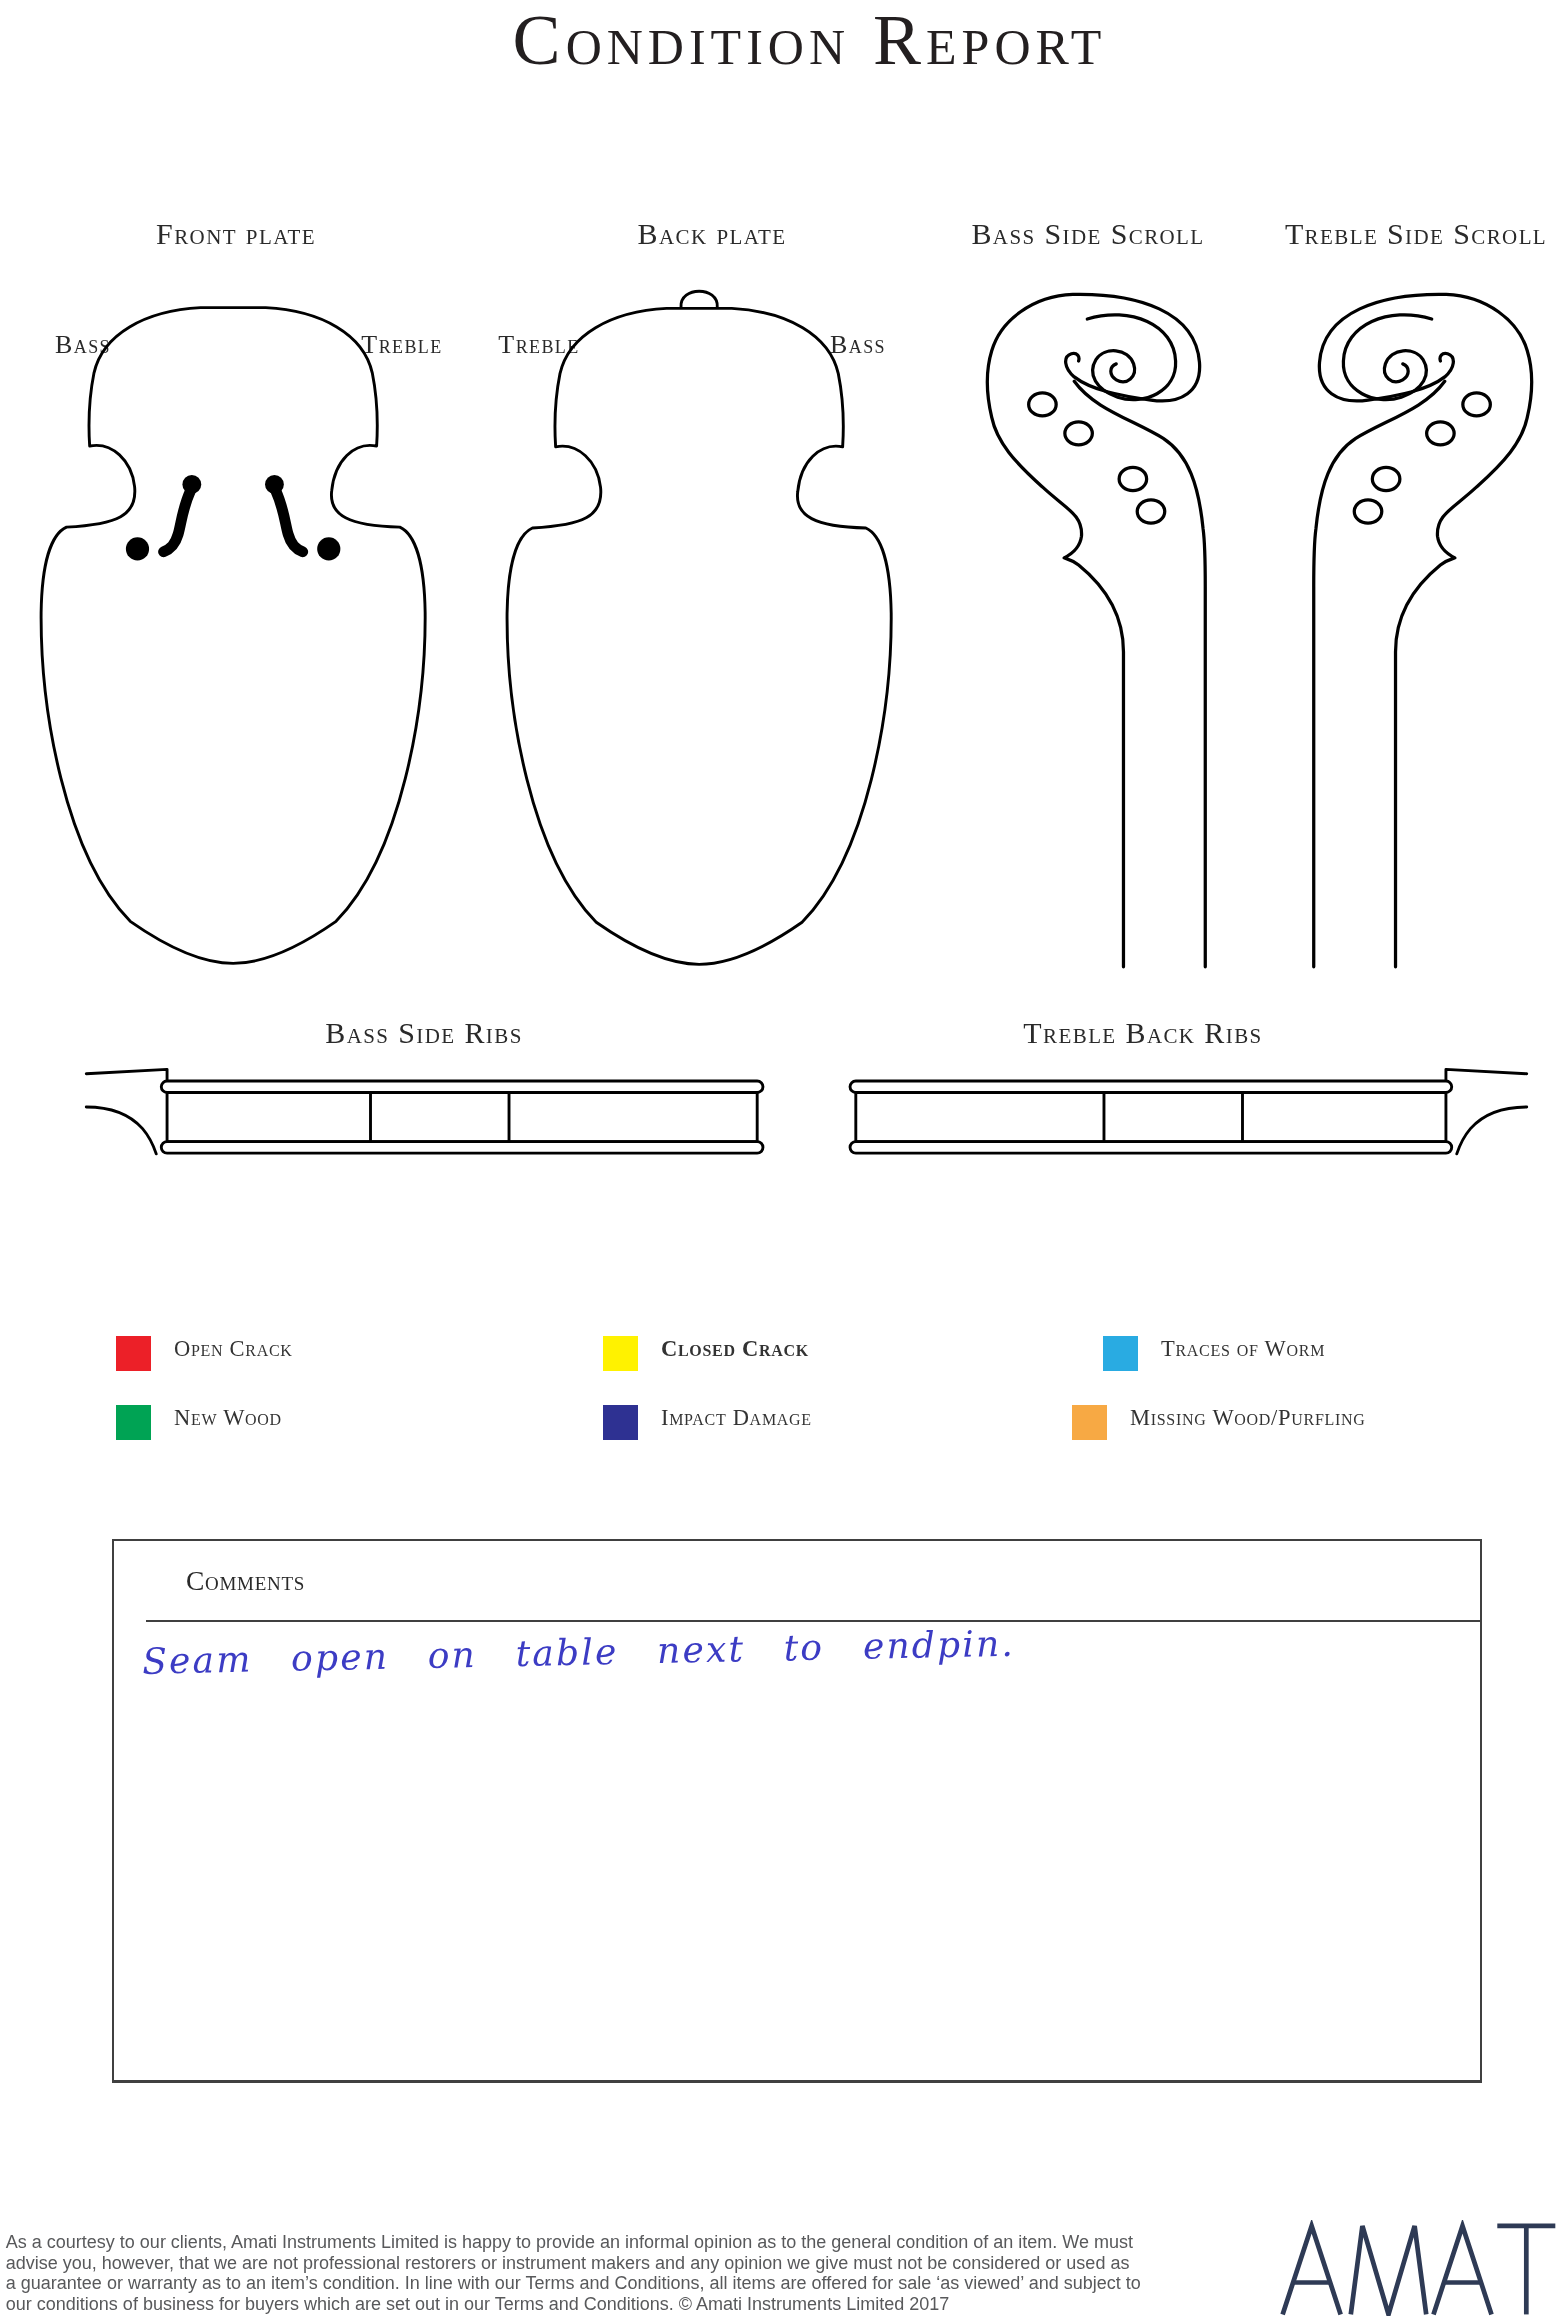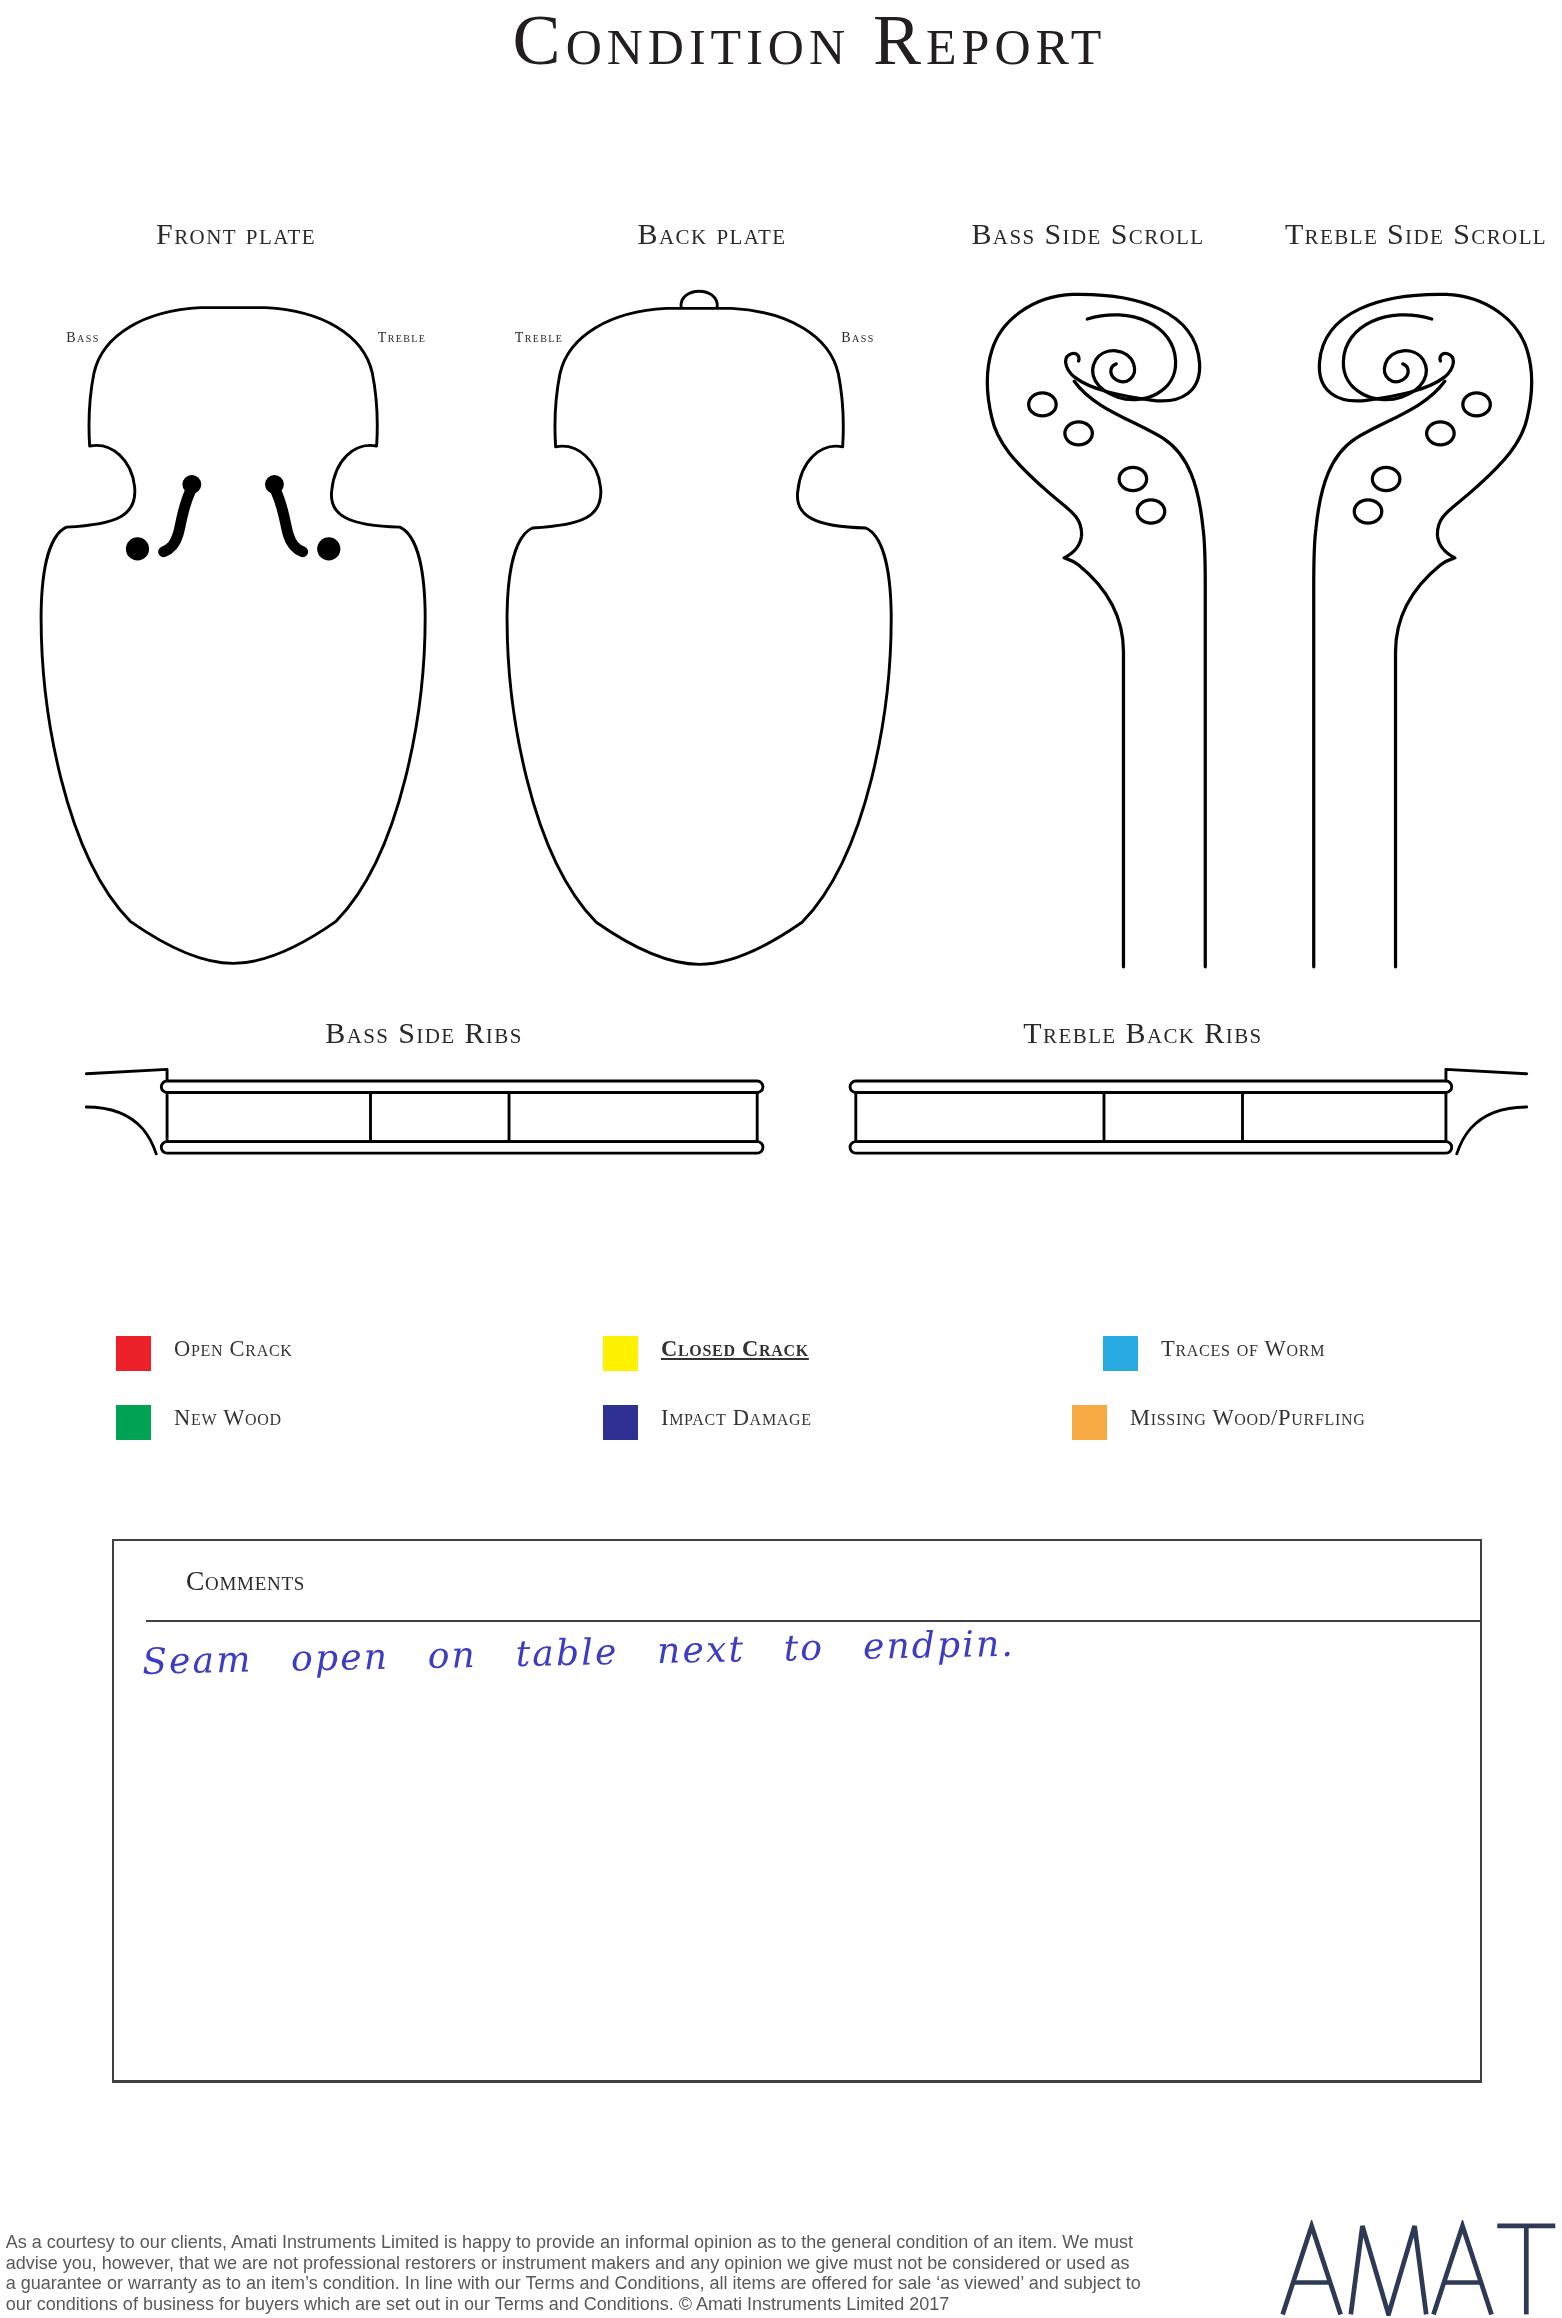--- a/index.html
+++ b/index.html
@@ -3,21 +3,21 @@
 <meta charset="utf-8">
 <style>
   html,body{margin:0;padding:0;background:#fff;}
   #page{position:relative;width:1563px;height:2319px;background:#fff;overflow:hidden;
         font-family:"Liberation Serif",serif;color:#231f20;}
   .title{position:absolute;top:-1.4px;left:0;width:100%;text-align:center;
          font-size:72px;font-variant:small-caps;letter-spacing:5px;color:#231f20;white-space:nowrap;margin-left:28px;}
   .hdr{position:absolute;transform:translateX(-50%);white-space:nowrap;
        font-size:30px;font-variant:small-caps;letter-spacing:1.4px;color:#2a2a2a;}
   .side-label{position:absolute;transform:translateX(-50%);white-space:nowrap;
-       font-size:14px;font-variant:small-caps;letter-spacing:1.4px;color:#2a2a2a;}
+       font-size:26px;font-variant:small-caps;letter-spacing:1.4px;color:#2a2a2a;}
   .diagram{position:absolute;}
   .legend-item{position:absolute;display:flex;align-items:flex-start;height:35px;}
   .swatch{display:inline-block;width:35px;height:35px;flex:0 0 35px;}
   .legend-label{margin-left:23px;font-size:22.5px;font-variant:small-caps;
                 letter-spacing:0.7px;color:#333;white-space:nowrap;}
   .comments-box{position:absolute;left:112px;top:1539px;width:1370px;height:544px;
                 border:2.2px solid #404040;border-bottom-width:3.6px;box-sizing:border-box;background:#fff;padding-left:32px;}
   .comments-header{height:79px;border-bottom:2.2px solid #404040;display:flex;align-items:center;}
   .comments-title{padding-left:40px;font-size:27.5px;font-variant:small-caps;
                   letter-spacing:0.7px;color:#2a2a2a;}
@@ -133,21 +133,21 @@
   <svg class="diagram" style="left:841px;top:1055px" width="689" height="101" viewBox="0 0 950 140">
     <use href="#ribsShape" transform="translate(950,0) scale(-1,1)"></use>
   </svg>
 
   <div class="legend-item" style="left:116px;top:1336px">
     <span class="swatch" style="background: rgb(236, 32, 40);"></span>
     <span class="legend-label">Open Crack</span>
   </div>
   <div class="legend-item" style="left:603px;top:1336px">
     <span class="swatch" style="background: rgb(255, 242, 0);"></span>
-    <span class="legend-label" style="font-weight: bold; text-decoration: underline;">Closed Crack</span>
+    <span class="legend-label" style="font-weight: bold;">Closed Crack</span>
   </div>
   <div class="legend-item" style="left:1103px;top:1336px">
     <span class="swatch" style="background: rgb(41, 171, 226);"></span>
     <span class="legend-label">Traces of Worm</span>
   </div>
   <div class="legend-item" style="left:116px;top:1405px">
     <span class="swatch" style="background: rgb(0, 163, 84);"></span>
     <span class="legend-label">New Wood</span>
   </div>
   <div class="legend-item" style="left:603px;top:1405px">

